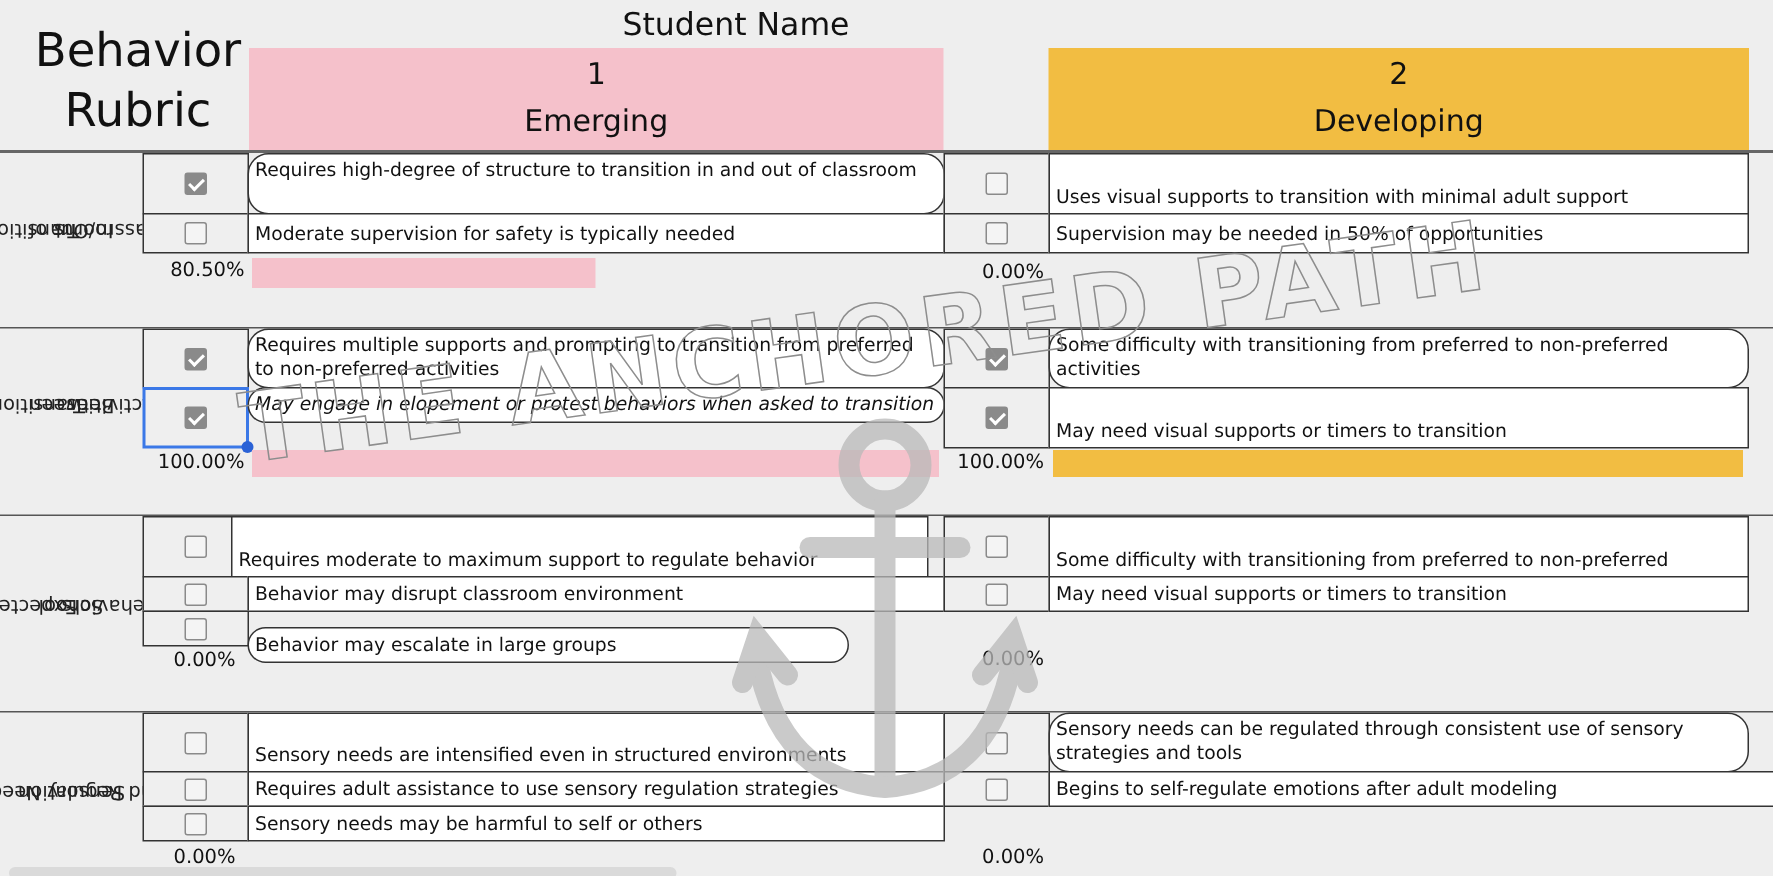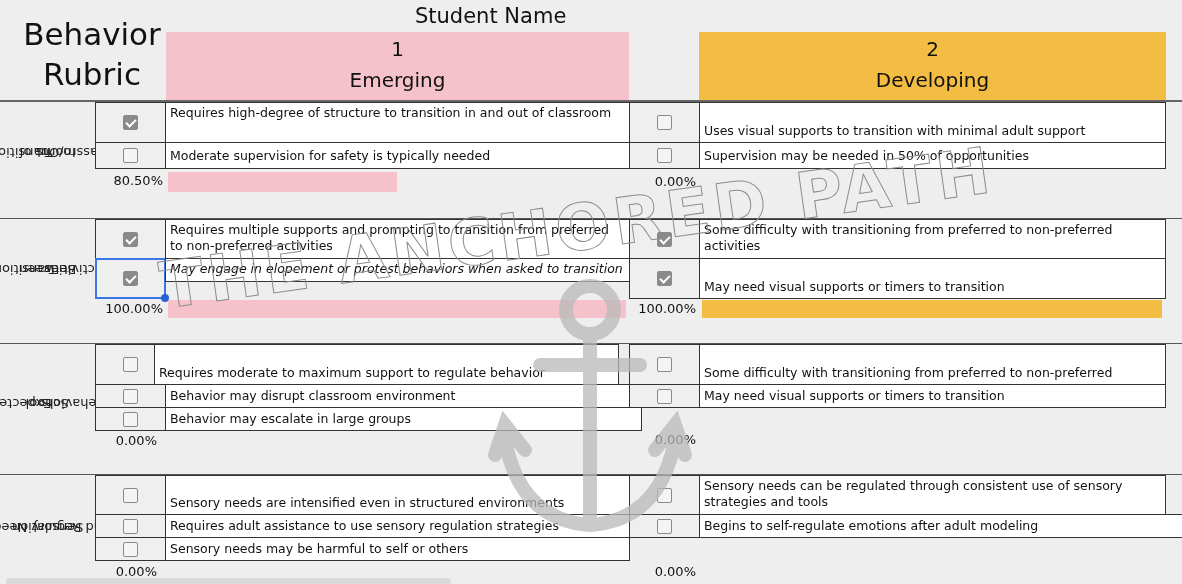--- a/index.html
+++ b/index.html
@@ -21,21 +21,21 @@
   .hdr-rule { left:0; top:100px; width:1182px; height:2px; background:#666; }
   .sec-rule { left:0; width:1182px; height:1px; background:#555; }
   .side-label {
     left:0; width:95px; display:flex; align-items:center; justify-content:center;
   }
   .side-label span {
     display:block; transform:rotate(-90deg); white-space:nowrap; text-align:center;
     font-size:13px; line-height:13px; color:#222;
   }
   .cell { border:1px solid #333; background:#fff; font-size:12.5px; line-height:16px; padding:0 4px; display:flex; align-items:flex-end; padding-bottom:3px; }
-  .cell.top { align-items:flex-start; padding-top:2px; }
+  .cell.top { align-items:flex-start; padding-top:2px;border-radius:14px; }
   .cell.mid { align-items:center; padding:0 4px; }
   .cbcell { border:1px solid #333; background:#efefef; display:flex; align-items:center; justify-content:center; }
   .cb { width:15px; height:15px; border:1.5px solid #8a8a8a; border-radius:2px; box-sizing:border-box; background:#f4f4f4; }
   .cb.checked { background:#8a8a8a; border-color:#8a8a8a; position:relative; }
   .cb.checked::after {
     content:""; position:absolute; left:4px; top:1px; width:4px; height:8px;
     border:solid #fff; border-width:0 2px 2px 0; transform:rotate(45deg);
   }
   .pct { font-size:13px; line-height:18px; text-align:right; }
   .bar { height:20px; }
@@ -124,21 +124,21 @@
     <div class="cb"></div>
   </div>
 <div class="abs cell" style="left:154px; top:344px; width:465px; height:41px;">Requires moderate to maximum support to regulate behavior</div>
 <div class="abs cbcell" style="left:95px; top:384px; width:71px; height:24px;">
     <div class="cb"></div>
   </div>
 <div class="abs cell mid" style="left:165px; top:384px; width:465px; height:24px;">Behavior may disrupt classroom environment</div>
 <div class="abs cbcell" style="left:95px; top:407px; width:71px; height:24px;">
     <div class="cb"></div>
   </div>
-<div class="abs cell mid" style="left:165px; top:407px; width:477px; height:24px;">Behavior may escalate in large groups</div>
+<div class="abs cell mid" style="left:165px; top:418px; width:401px; height:24px;border-radius:12px;">Behavior may escalate in large groups</div>
 <div class="abs pct" style="left:95px; top:432px; width:62px;">0.00%</div>
 <div class="abs cbcell" style="left:629px; top:344px; width:71px; height:41px;">
     <div class="cb"></div>
   </div>
 <div class="abs cell" style="left:699px; top:344px; width:467px; height:41px;">Some difficulty with transitioning from preferred to non-preferred</div>
 <div class="abs cbcell" style="left:629px; top:384px; width:71px; height:24px;">
     <div class="cb"></div>
   </div>
 <div class="abs cell mid" style="left:699px; top:384px; width:467px; height:24px;">May need visual supports or timers to transition</div>
 <div class="abs pct" style="left:629px; top:431px; width:67px;">0.00%</div>

